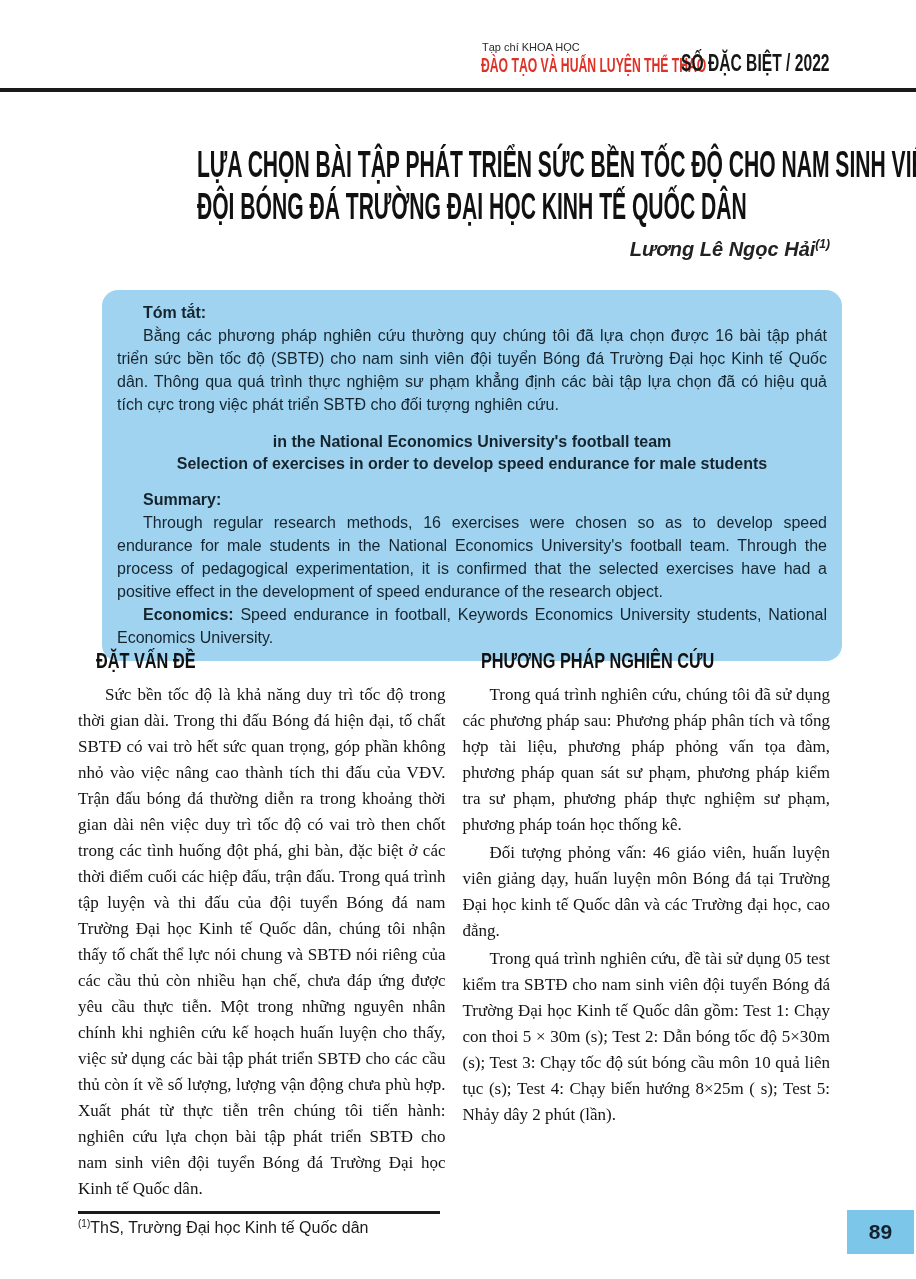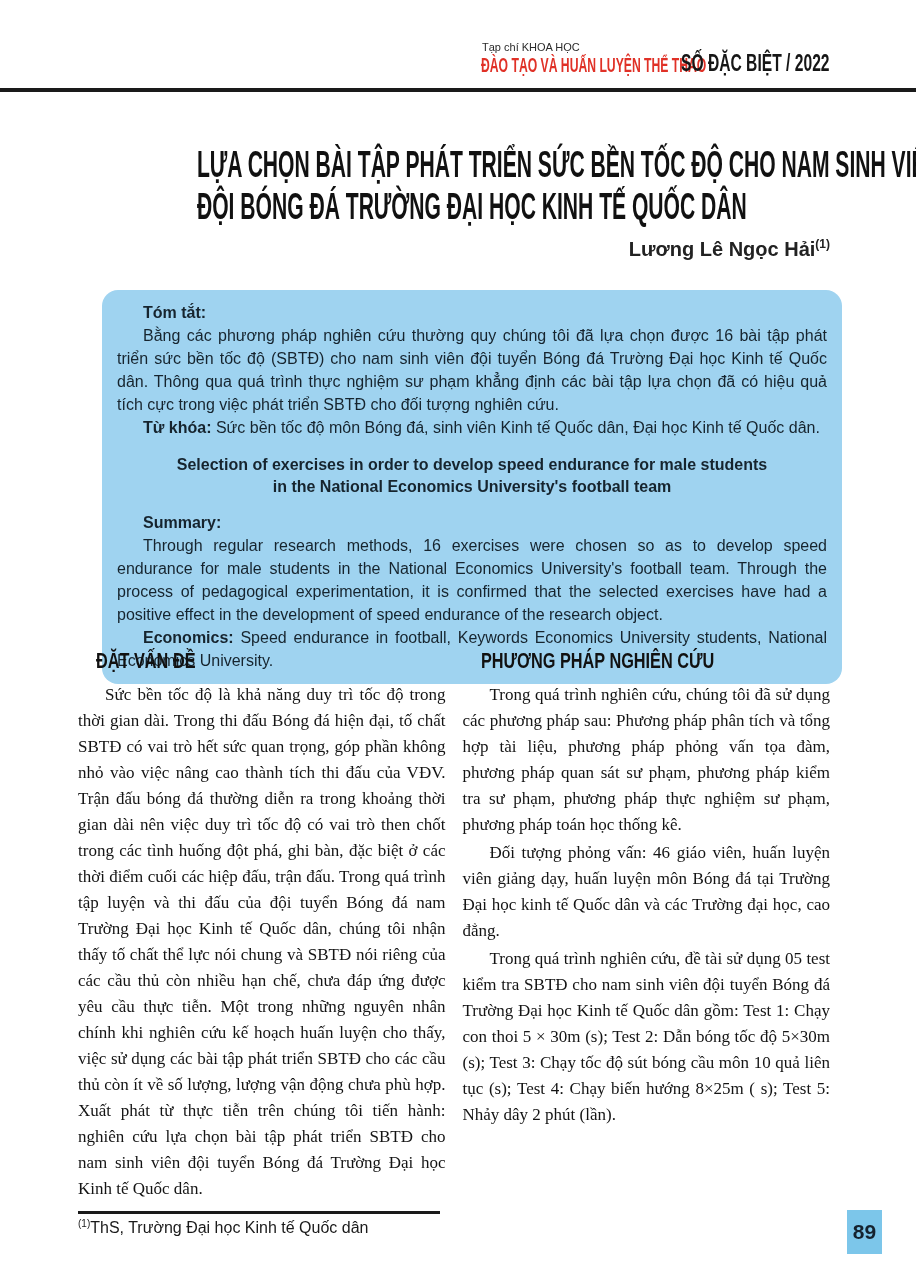--- a/index.html
+++ b/index.html
@@ -13,21 +13,21 @@
            transform:scaleX(0.58);transform-origin:left top;white-space:nowrap;}
   .hdr-issue{position:absolute;right:86px;top:50px;font-size:23px;font-weight:bold;color:#161616;
              transform:scaleX(0.68);transform-origin:right top;white-space:nowrap;}
   .hdr-rule{position:absolute;left:0;top:88px;width:916px;height:4px;background:#1a1a1a;}
 
   
   .title-wrap{position:absolute;left:0;top:144px;width:916px;text-align:center;color:#111111;}
   .title-line{display:block;font-weight:bold;font-size:37px;line-height:42px;white-space:nowrap;
               transform:scaleX(0.57);transform-origin:center top;}
   .authors{position:absolute;right:86px;top:232px;text-align:center;font-weight:bold;
-           font-size:20px;line-height:25px;color:#222222;}
+           font-size:20px;line-height:25px;color:#222222;font-style:italic;}
   .authors sup{font-size:12px;}
 
   
   .abstract{position:absolute;left:102px;top:290px;width:740px;box-sizing:border-box;
             background:#9fd3f0;border-radius:16px;padding:11px 15px 12px;
             color:#16242e;font-size:16px;line-height:23px;text-align:justify;}
   .abstract p{margin:0;text-indent:26px;}
   .lbl{font-weight:bold;}
   .lbl-line{margin:0;text-indent:26px;font-weight:bold;}
   .eng-title{text-align:center;font-weight:bold;margin:15px 0 13px;text-indent:0;line-height:22px;}
@@ -41,21 +41,21 @@
   .body-text{font-family:"Liberation Serif", serif;font-size:17px;line-height:26px;
              text-align:justify;color:#141414;}
   .body-text p{margin:0 0 2px 0;text-indent:27px;}
 
   
   .footnote{margin-top:9px;width:362px;border-top:3px solid #1a1a1a;padding-top:4px;
             font-family:"Liberation Sans", sans-serif;font-size:16px;color:#1a1a1a;text-align:left;}
   .footnote sup{font-size:10px;}
 
   
-  .page-badge{position:absolute;left:847px;top:1210px;width:35px;height:44px;background:#7cc6ea;
+  .page-badge{position:absolute;left:847px;top:1210px;width:67px;height:44px;background:#7cc6ea;
               display:flex;align-items:center;justify-content:center;
               font-weight:bold;font-size:21px;color:#15222e;}
 </style>
 </head>
 <body>
 
 <div class="page">
 
   <div class="hdr-small"><span>Tạp chí</span>&nbsp;<span class="b">KHOA HỌC</span></div>
   <div class="hdr-red">ĐÀO TẠO VÀ HUẤN LUYỆN THỂ THAO</div>
@@ -67,24 +67,23 @@
     <span class="title-line">ĐỘI BÓNG ĐÁ TRƯỜNG ĐẠI HỌC KINH TẾ QUỐC DÂN</span>
   </div>
 
   <div class="authors">
     <div><span>Lương Lê Ngọc Hải</span><sup>(1)</sup></div>
   </div>
 
   <div class="abstract">
     <p class="lbl-line">Tóm tắt:</p>
     <p>Bằng các phương pháp nghiên cứu thường quy chúng tôi đã lựa chọn được 16 bài tập phát triển sức bền tốc độ (SBTĐ) cho nam sinh viên đội tuyển Bóng đá Trường Đại học Kinh tế Quốc dân. Thông qua quá trình thực nghiệm sư phạm khẳng định các bài tập lựa chọn đã có hiệu quả tích cực trong việc phát triển SBTĐ cho đối tượng nghiên cứu.</p>
-    <p><span class="lbl">Từ khóa:</span><span> Sức bền tốc độ môn Bóng đá, sinh viên Kinh tế Quốc dân, Đại học Kinh tế Quốc dân.</span></p>
     <div class="eng-title">
+      <span>in the National Economics University's football team</span>
       <span>Selection of exercises in order to develop speed endurance for male students</span>
-      <span>in the National Economics University's football team</span>
     </div>
     <p class="lbl-line">Summary:</p>
     <p>Through regular research methods, 16 exercises were chosen so as to develop speed endurance for male students in the National Economics University's football team. Through the process of pedagogical experimentation, it is confirmed that the selected exercises have had a positive effect in the development of speed endurance of the research object.</p>
     <p><span class="lbl">Economics:</span><span> Speed endurance in football, Keywords Economics University students, National Economics University.</span></p>
   </div>
 
   <div class="cols">
 
     <div class="col">
       <div class="col-heading">ĐẶT VẤN ĐỀ</div>

